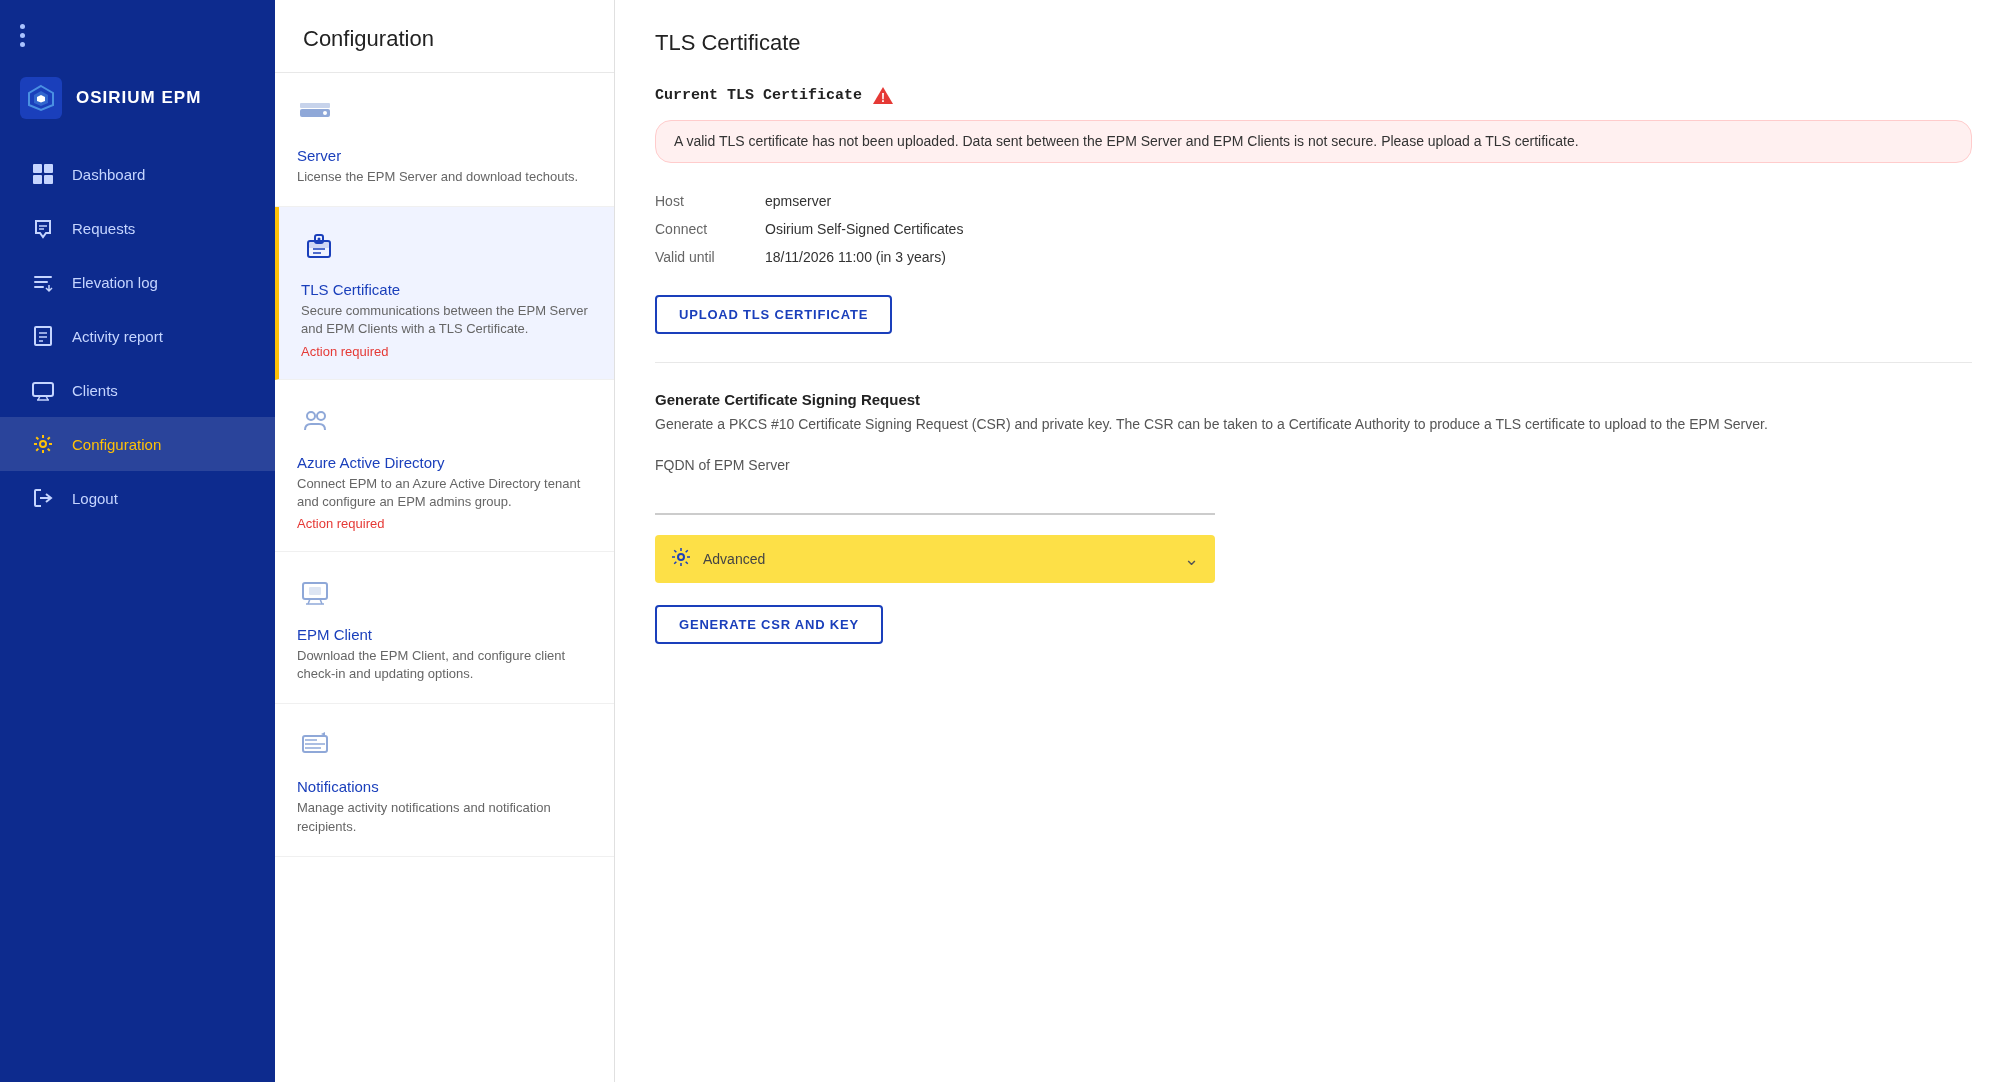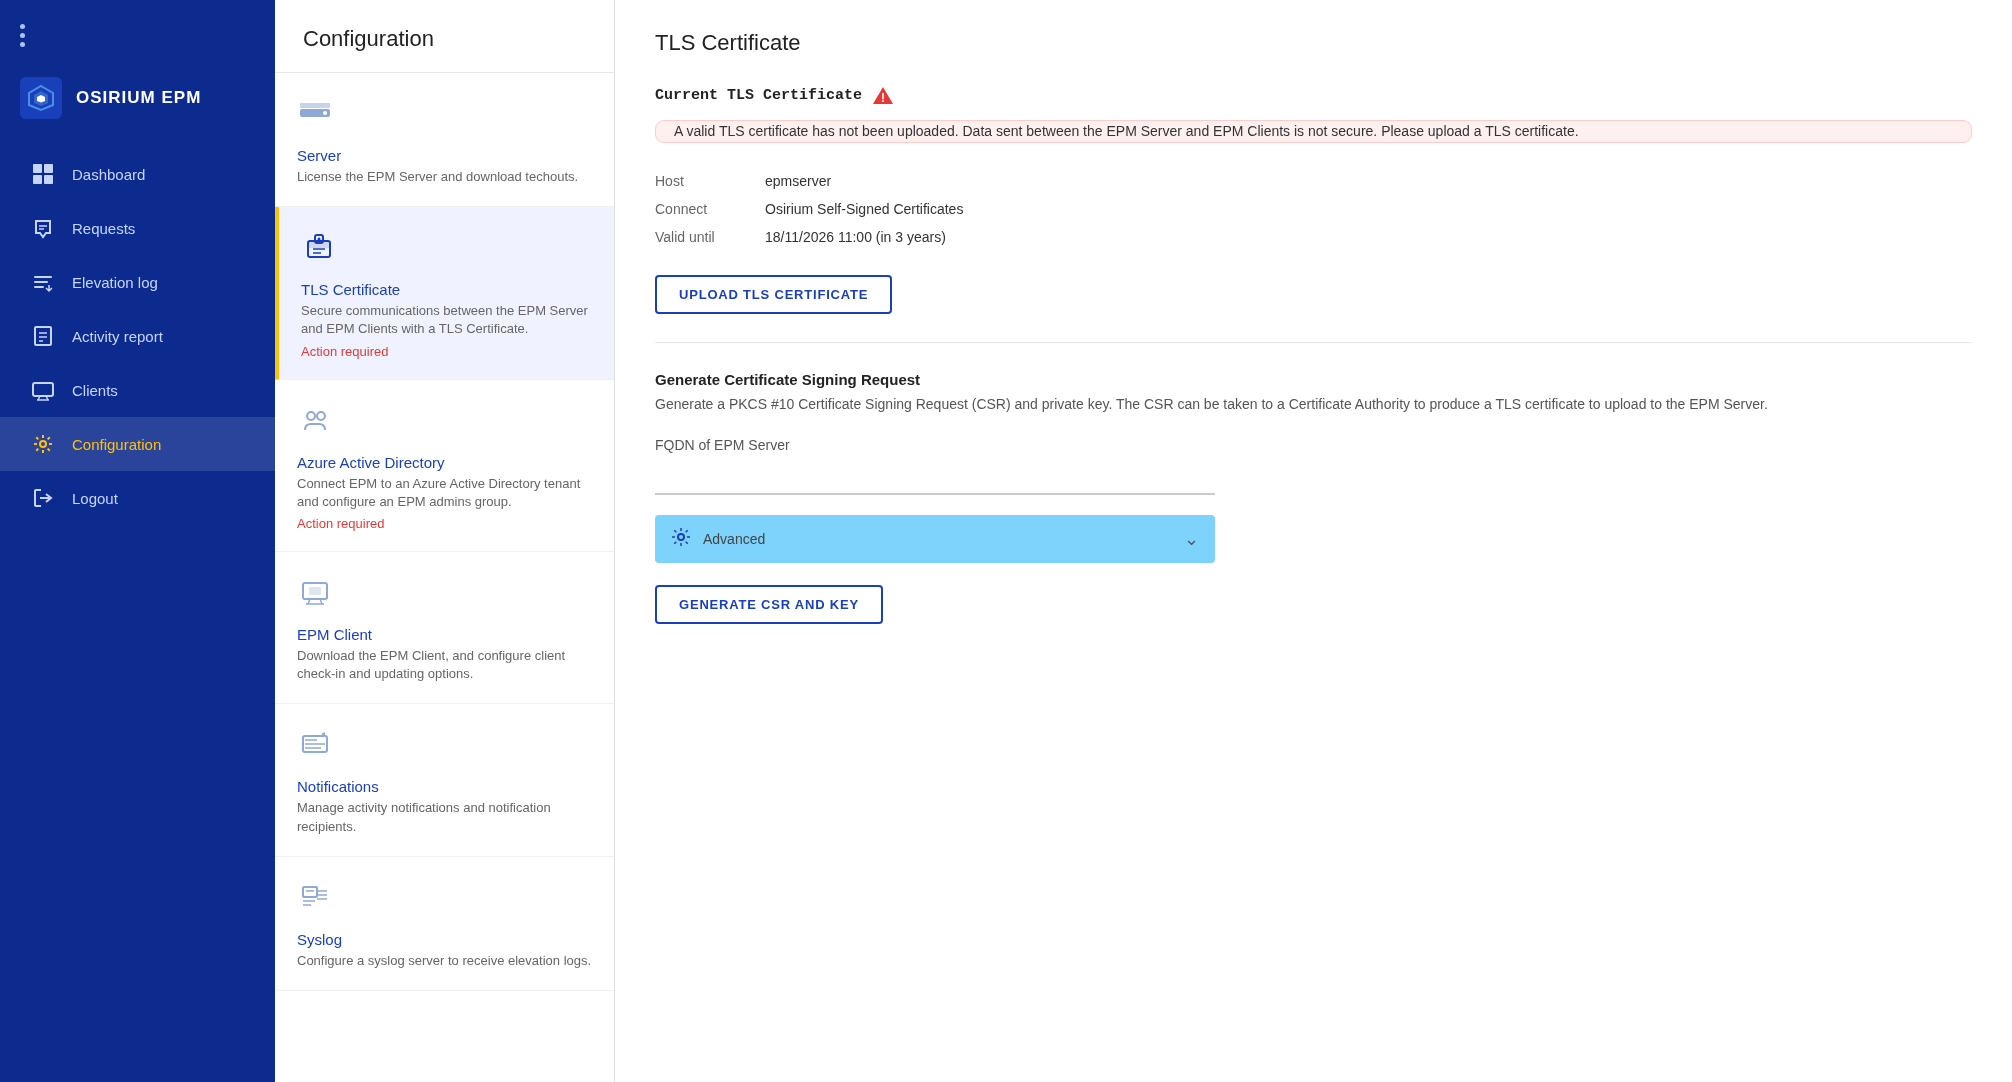--- a/index.html
+++ b/index.html
@@ -145,22 +145,22 @@
     .warning-badge {
       width: 22px;
       height: 22px;
       display: inline-flex;
       align-items: center;
       justify-content: center;
     }
     .alert-box {
       background: #fff0f0;
       border: 1px solid #ffcccc;
-      border-radius: 9px;
-      padding: 0 18px;
+      border-radius: 16px;
+      padding: 10px 18px;
       font-size: 14px;
       color: #333;
       margin-bottom: 24px;
       line-height: 1.5;
     }
     .info-grid { margin-bottom: 24px; }
     .info-row {
       display: flex;
       gap: 20px;
       padding: 6px 0;
@@ -208,21 +208,21 @@
       font-size: 14px;
       outline: none;
       background: transparent;
       margin-bottom: 20px;
     }
     .advanced-row {
       display: flex;
       align-items: center;
       gap: 12px;
       width: 560px;
-      background: #7dd3fc;
+      background: #fde047;
       border-radius: 4px;
       padding: 12px 16px;
       cursor: pointer;
       margin-bottom: 22px;
     }
     .advanced-label { flex: 1; font-size: 14px; color: #444; }
     .chevron-icon { color: #555; font-size: 18px; }
     .gear-icon-adv { color: #1a3fbb; }
   </style>
 </head>
@@ -411,37 +411,20 @@
         <line x1="4" y1="18" x2="20" y2="18" stroke="#8fa8d8" stroke-width="1.5"></line>
         <path d="M20 4 L24 6 L24 2 Z" fill="#8fa8d8"></path>
       </svg>
     </div>
     <div class="config-item-content">
       <div class="config-item-title">Notifications</div>
       <div class="config-item-desc">Manage activity notifications and notification recipients.</div>
     </div>
   </div>
 
-  <div class="config-item">
-    <div class="config-item-icon">
-      <svg width="28" height="28" viewBox="0 0 28 28" fill="none">
-        <rect x="2" y="4" width="14" height="10" rx="1" stroke="#8fa8d8" stroke-width="2" fill="none"></rect>
-        <line x1="5" y1="8" x2="13" y2="8" stroke="#8fa8d8" stroke-width="1.5"></line>
-        <line x1="16" y1="8" x2="26" y2="8" stroke="#8fa8d8" stroke-width="1.5"></line>
-        <line x1="16" y1="12" x2="26" y2="12" stroke="#8fa8d8" stroke-width="1.5"></line>
-        <line x1="16" y1="16" x2="26" y2="16" stroke="#8fa8d8" stroke-width="1.5"></line>
-        <line x1="2" y1="18" x2="14" y2="18" stroke="#8fa8d8" stroke-width="1.5"></line>
-        <line x1="2" y1="22" x2="10" y2="22" stroke="#8fa8d8" stroke-width="1.5"></line>
-      </svg>
-    </div>
-    <div class="config-item-content">
-      <div class="config-item-title">Syslog</div>
-      <div class="config-item-desc">Configure a syslog server to receive elevation logs.</div>
-    </div>
-  </div>
 
 </div>
 
 <div class="main-content">
   <div class="main-title">TLS Certificate</div>
 
   
   <div class="section-header">
     <span class="section-title">Current TLS Certificate</span>
     <span class="warning-badge">

